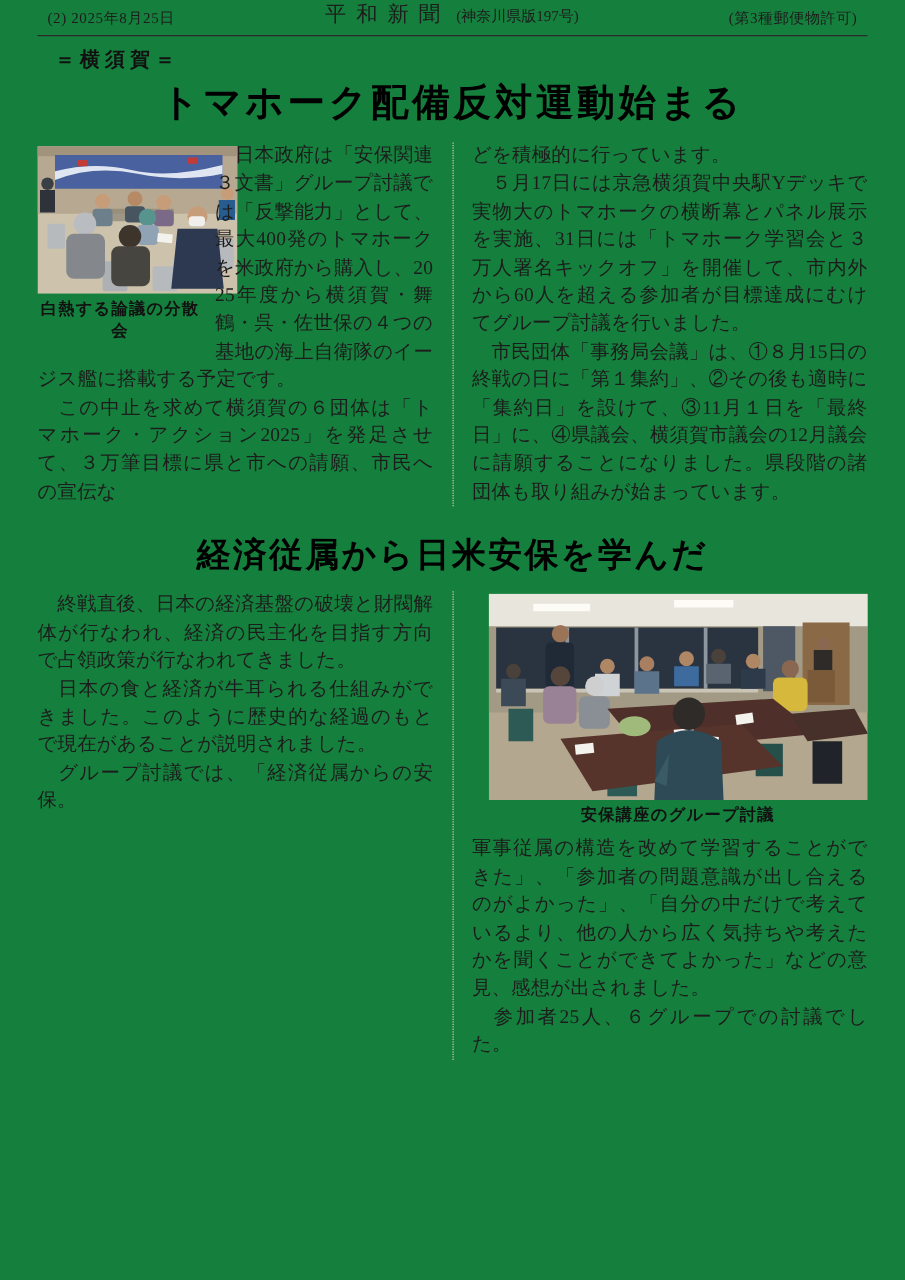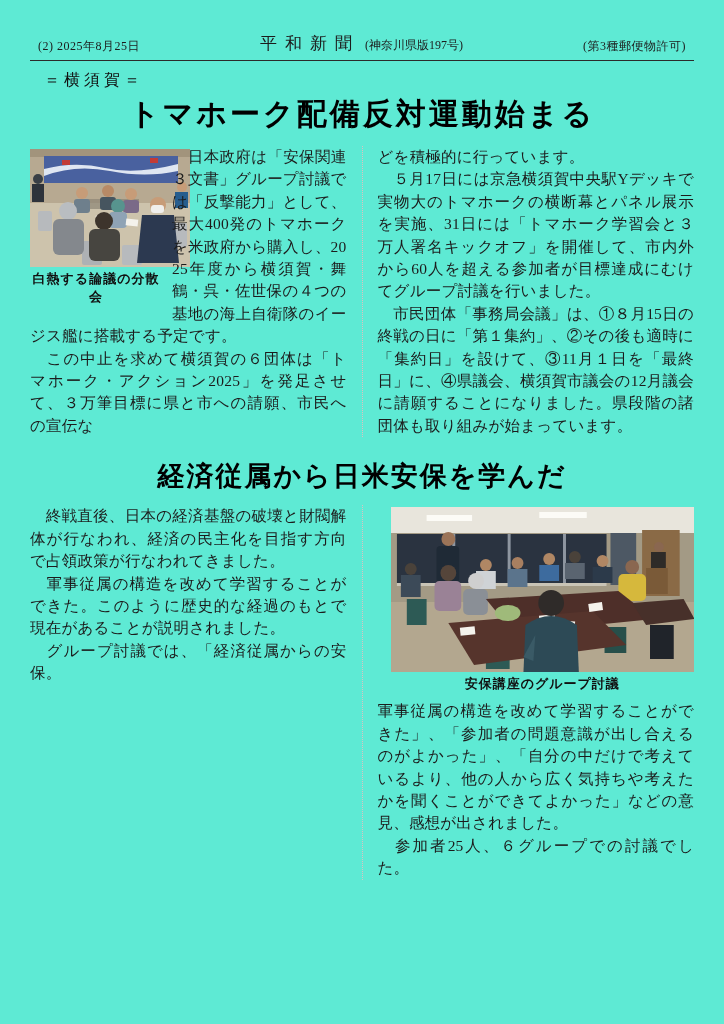--- a/index.html
+++ b/index.html
@@ -1,33 +1,33 @@
 <!DOCTYPE html>
 <html lang="ja"><head>
 <meta charset="utf-8">
 <style>
   html,body { margin:0; padding:0; background:#ffffff; }
   .page {
     position:relative; width:724px; height:1024px; box-sizing:border-box;
-    padding:32px 30px 0 30px; overflow:hidden; background:#5eead4;
+    padding:0 30px 0 30px; overflow:hidden; background:#15803d;
     font-family:"Liberation Serif","DejaVu Serif",serif; color:#1c1c1c;
     -webkit-font-smoothing:antialiased;
   }
   
   .masthead-row {
     display:flex; justify-content:space-between; align-items:flex-end;
     border-bottom:1.5px solid #2b2b2b; padding:0 8px 5px 8px;
   }
   .hdr-left, .hdr-right { font-size:12px; letter-spacing:0.5px; }
   .hdr-center { font-size:12px; white-space:nowrap; }
   .masthead-title { font-size:17px; letter-spacing:8px; margin-right:2px; }
   .masthead-edition { font-size:12px;text-align:right; }
   
   .section-label {
-    font-family:"Liberation Sans","DejaVu Sans",sans-serif; font-weight:normal;
+    font-family:"Liberation Sans","DejaVu Sans",sans-serif; font-weight:bold;
     font-size:16px; letter-spacing:4px; margin:9px 0 0 14px; color:#111;
   }
   .headline {
     font-family:Liberation Sans, sans-serif; font-weight:bold;
     text-align:center; margin:3px 0 11px 0; color:#000;
   }
   .headline.h1 { font-size:30px; letter-spacing:3px; }
   .headline.h2 { font-size:27px; letter-spacing:2px; }
   
   .cols { display:flex; align-items:flex-start; }
@@ -116,21 +116,21 @@
         <p class="body">　市民団体「事務局会議」は、①８月15日の終戦の日に「第１集約」、②その後も適時に「集約日」を設けて、③11月１日を「最終日」に、④県議会、横須賀市議会の12月議会に請願することになりました。県段階の諸団体も取り組みが始まっています。</p>
       </div>
     </div>
   </section>
 
   <section class="sec2">
     <h1 class="headline h2">経済従属から日米安保を学んだ</h1>
     <div class="cols">
       <div class="col col-left">
         <p class="body">　終戦直後、日本の経済基盤の破壊と財閥解体が行なわれ、経済の民主化を目指す方向で占領政策が行なわれてきました。</p>
-        <p class="body">　軍事従属の構造を改めて学習することができた。このように歴史的な経過のもとで現在があることが説明されました。</p>
+        <p class="body">　日本の食と経済が牛耳られる仕組みができました。このように歴史的な経過のもとで現在があることが説明されました。</p>
         <p class="body">　グループ討議では、「経済従属からの安保。</p>
       </div>
       <div class="col col-right">
         <figure class="fig2">
           <svg viewBox="0 0 307 165" preserveAspectRatio="none" aria-hidden="true">
             <rect width="307" height="165" fill="#b3a78f"></rect>
             <rect width="307" height="95" fill="#a39a85"></rect>
             <rect width="307" height="26" fill="#e8e5dc"></rect>
             <rect x="36" y="8" width="46" height="6" fill="#fcfbf6"></rect>
             <rect x="150" y="5" width="48" height="6" fill="#fcfbf6"></rect>

